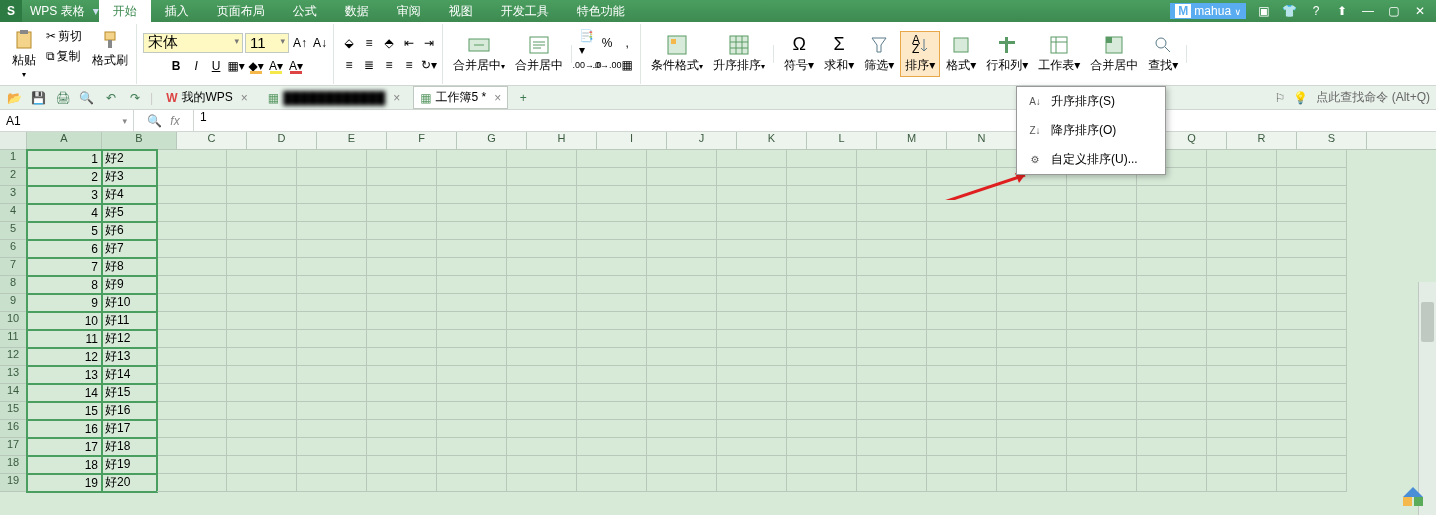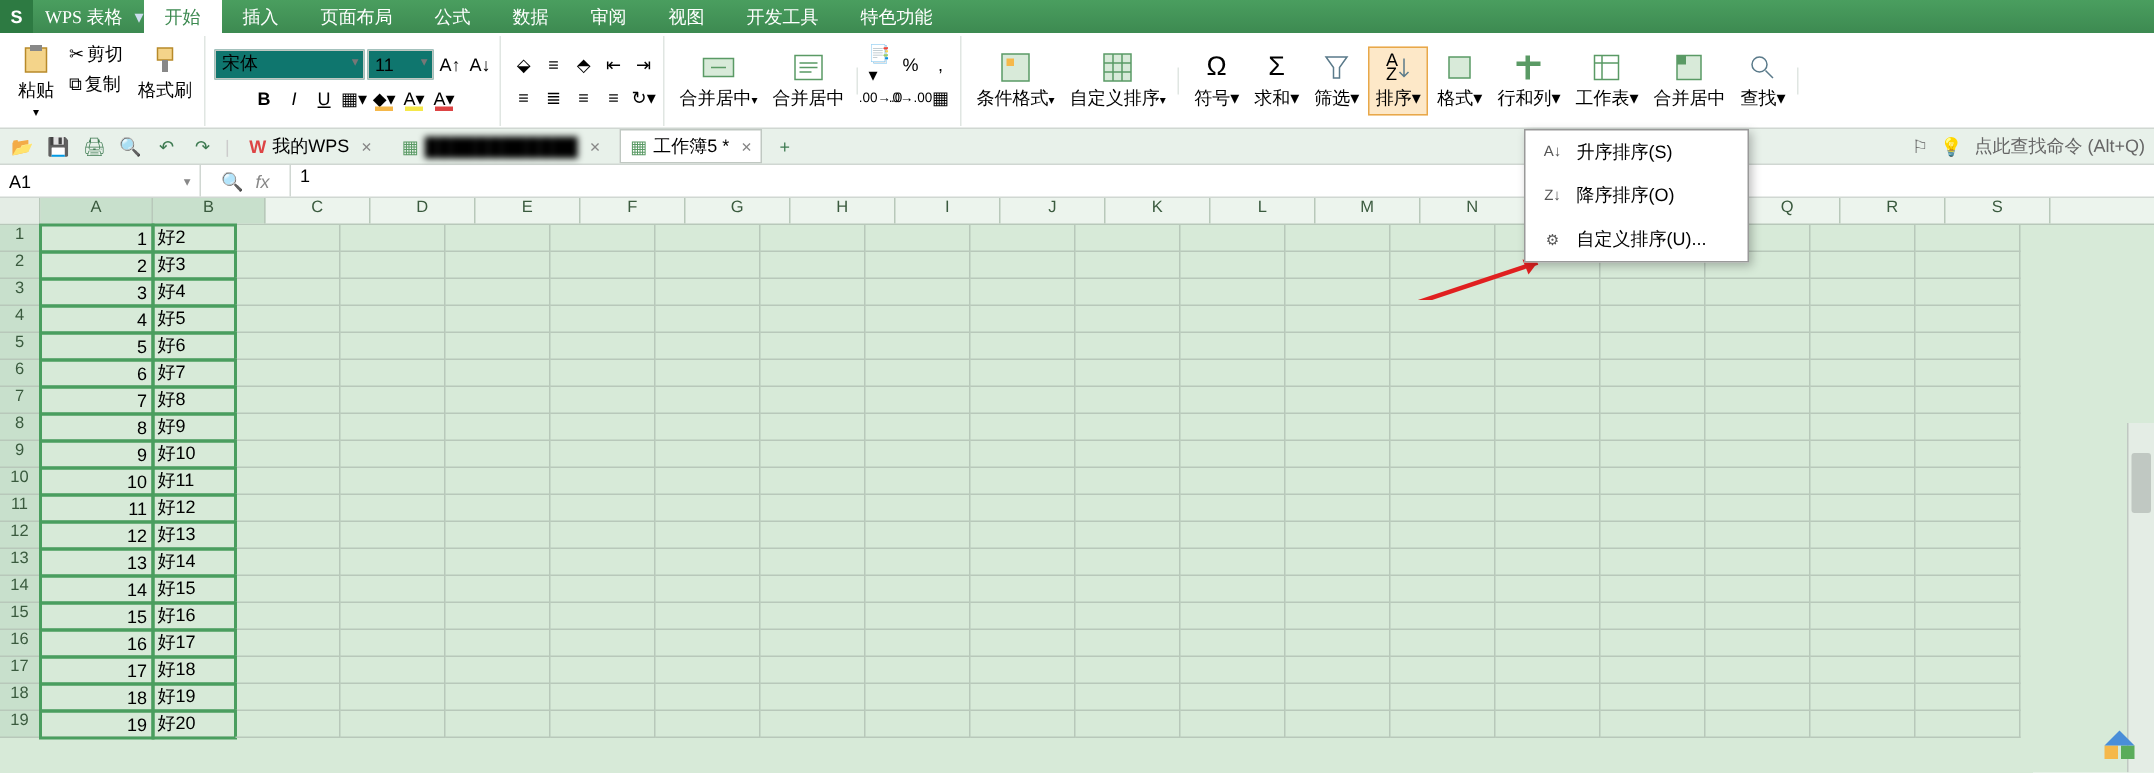--- a/index.html
+++ b/index.html
@@ -1,38 +1,38 @@
 <!DOCTYPE html>
 <html><head>
 <meta charset="utf-8">
 <style>
 * { margin: 0; padding: 0; box-sizing: border-box; font-family: "Microsoft YaHei", sans-serif; font-size: 12px; }
 body { width: 1436px; height: 515px; background: #fff; overflow: hidden; position: relative; }
 
 .titlebar { height: 22px; background: linear-gradient(#4a9e5f,#3d8a51); display: flex; align-items: center; color: #fff; }
 .titlebar .logo { width: 22px; height: 22px; background: #2d7a42; display: flex; align-items: center; justify-content: center; color: #fff; font-weight: bold; }
-.titlebar .app { padding: 0 8px; font-family: Liberation Serif, serif; }
+.titlebar .app { padding: 0 8px; }
 .titlebar .tabs { display: flex; height: 24px; justify-content: center; }
 .titlebar .tab { padding: 0 14px; display: flex; align-items: center; cursor: pointer; }
 .titlebar .tab.active { background: #fff; color: #3d8a51; }
 .titlebar .right { margin-left: auto; display: flex; align-items: center; gap: 10px; padding-right: 8px; }
 .titlebar .userbox { background: #5aacf0; padding: 1px 5px; }
 .titlebar .userbox .m { background:#fff; color:#5aacf0; padding:0 3px; margin-right:3px; font-weight:bold; }
 .winbtn { width: 16px; height:16px; display:flex; align-items:center; justify-content:center; color:#fff; cursor:pointer; }
 
 .ribbon { height: 64px; background: #fff; border-bottom: 1px solid #d0d7d2; display: flex; align-items: center; padding: 2px 4px; gap: 2px; }
 .group { display: flex; flex-direction: column; align-items: center; padding: 0 4px; border-right: 1px solid #e0e6e2; height: 60px; justify-content: center; }
 .group.row { flex-direction: row; gap: 2px; }
 .big { display: flex; flex-direction: column; align-items: center; gap: 1px; cursor: pointer; padding: 2px 4px; }
 .big.active { background: #fde8c8; border: 1px solid #e8a84a; }
 .big .ico { width: 22px; height: 22px; display:flex; align-items:center; justify-content:center; }
 .small { display: flex; align-items: center; gap: 2px; cursor: pointer; padding: 1px 2px; font-size: 11px; }
 .minibtn { width: 18px; height: 18px; border: 1px solid transparent; display:flex; align-items:center; justify-content:center; cursor:pointer; }
 .font-row { display:flex; gap:2px; align-items:center; }
-select, input.fontsel { border:1px solid #c0c8c2; height: 20px; font-size: 12px; background:#0f766e; }
+select, input.fontsel { border:1px solid #c0c8c2; height: 20px; font-size: 15px; background:#fef9c3; }
 .fontsel { width: 100px; padding: 0 16px 0 4px; }
 .sizesel { width: 44px; padding: 0 14px 0 4px; }
 .selwrap { position:relative; display:inline-block; }
 .selwrap::after { content:"▾"; position:absolute; right:4px; top:3px; font-size:9px; color:#777; pointer-events:none; }
 
 .docbar { height: 24px; background: #e8f1ea; border-bottom: 1px solid #d0d7d2; display:flex; align-items:center; gap:6px; padding: 0 6px; }
 .docbar .qbtn { width:18px; height:18px; display:flex; align-items:center; justify-content:center; cursor:pointer; color:#3d7a51; }
 .docbar .doctab { display:flex; align-items:center; gap:4px; padding: 2px 6px; border:1px solid transparent; cursor:pointer; }
 .docbar .doctab.active { background:#fff; border-color:#c0c8c2; }
 .docbar .doctab .x { color:#888; margin-left:4px; }
@@ -84,20 +84,30 @@
     <div class="tab active">开始</div>
     <div class="tab">插入</div>
     <div class="tab">页面布局</div>
     <div class="tab">公式</div>
     <div class="tab">数据</div>
     <div class="tab">审阅</div>
     <div class="tab">视图</div>
     <div class="tab">开发工具</div>
     <div class="tab">特色功能</div>
   </div>
+  <div class="right">
+    <div class="userbox"><span class="m">M</span><span>mahua</span> <span style="font-size:9px;">∨</span></div>
+    <span class="winbtn">▣</span>
+    <span class="winbtn">👕</span>
+    <span class="winbtn">?</span>
+    <span class="winbtn">⬆</span>
+    <span class="winbtn">—</span>
+    <span class="winbtn">▢</span>
+    <span class="winbtn">✕</span>
+  </div>
 </div>
 
 <div class="ribbon">
   <div class="group">
     <div style="display:flex; gap:4px;">
       <div class="big">
         <div class="ico">
             <svg width="22" height="22">
               <rect x="4" y="3" width="14" height="16" fill="#f4d48a" stroke="#b88a2a"></rect>
               <rect x="7" y="1" width="8" height="4" fill="#888"></rect>
@@ -213,21 +223,21 @@
         </div>
       <span><span>条件格式</span><span style="font-size:8px;">▾</span></span>
     </div>
     <div class="big">
       <div class="ico">
           <svg width="22" height="22">
             <rect x="2" y="2" width="18" height="18" fill="#d8ead9" stroke="#5a9a65"></rect>
             <path d="M2 8 h18 M2 14 h18 M8 2 v18 M14 2 v18" stroke="#5a9a65"></path>
           </svg>
         </div>
-      <span><span>自定义排序</span><span style="font-size:8px;">▾</span></span>
+      <span><span>升序排序</span><span style="font-size:8px;">▾</span></span>
     </div>
   </div>
 
   <div class="group row">
     <div class="big">
         <div class="ico" style="font-size:18px;">Ω</div>
         <span><span>符号</span>▾</span>
       </div>
     <div class="big">
         <div class="ico" style="font-size:18px;">Σ</div>

